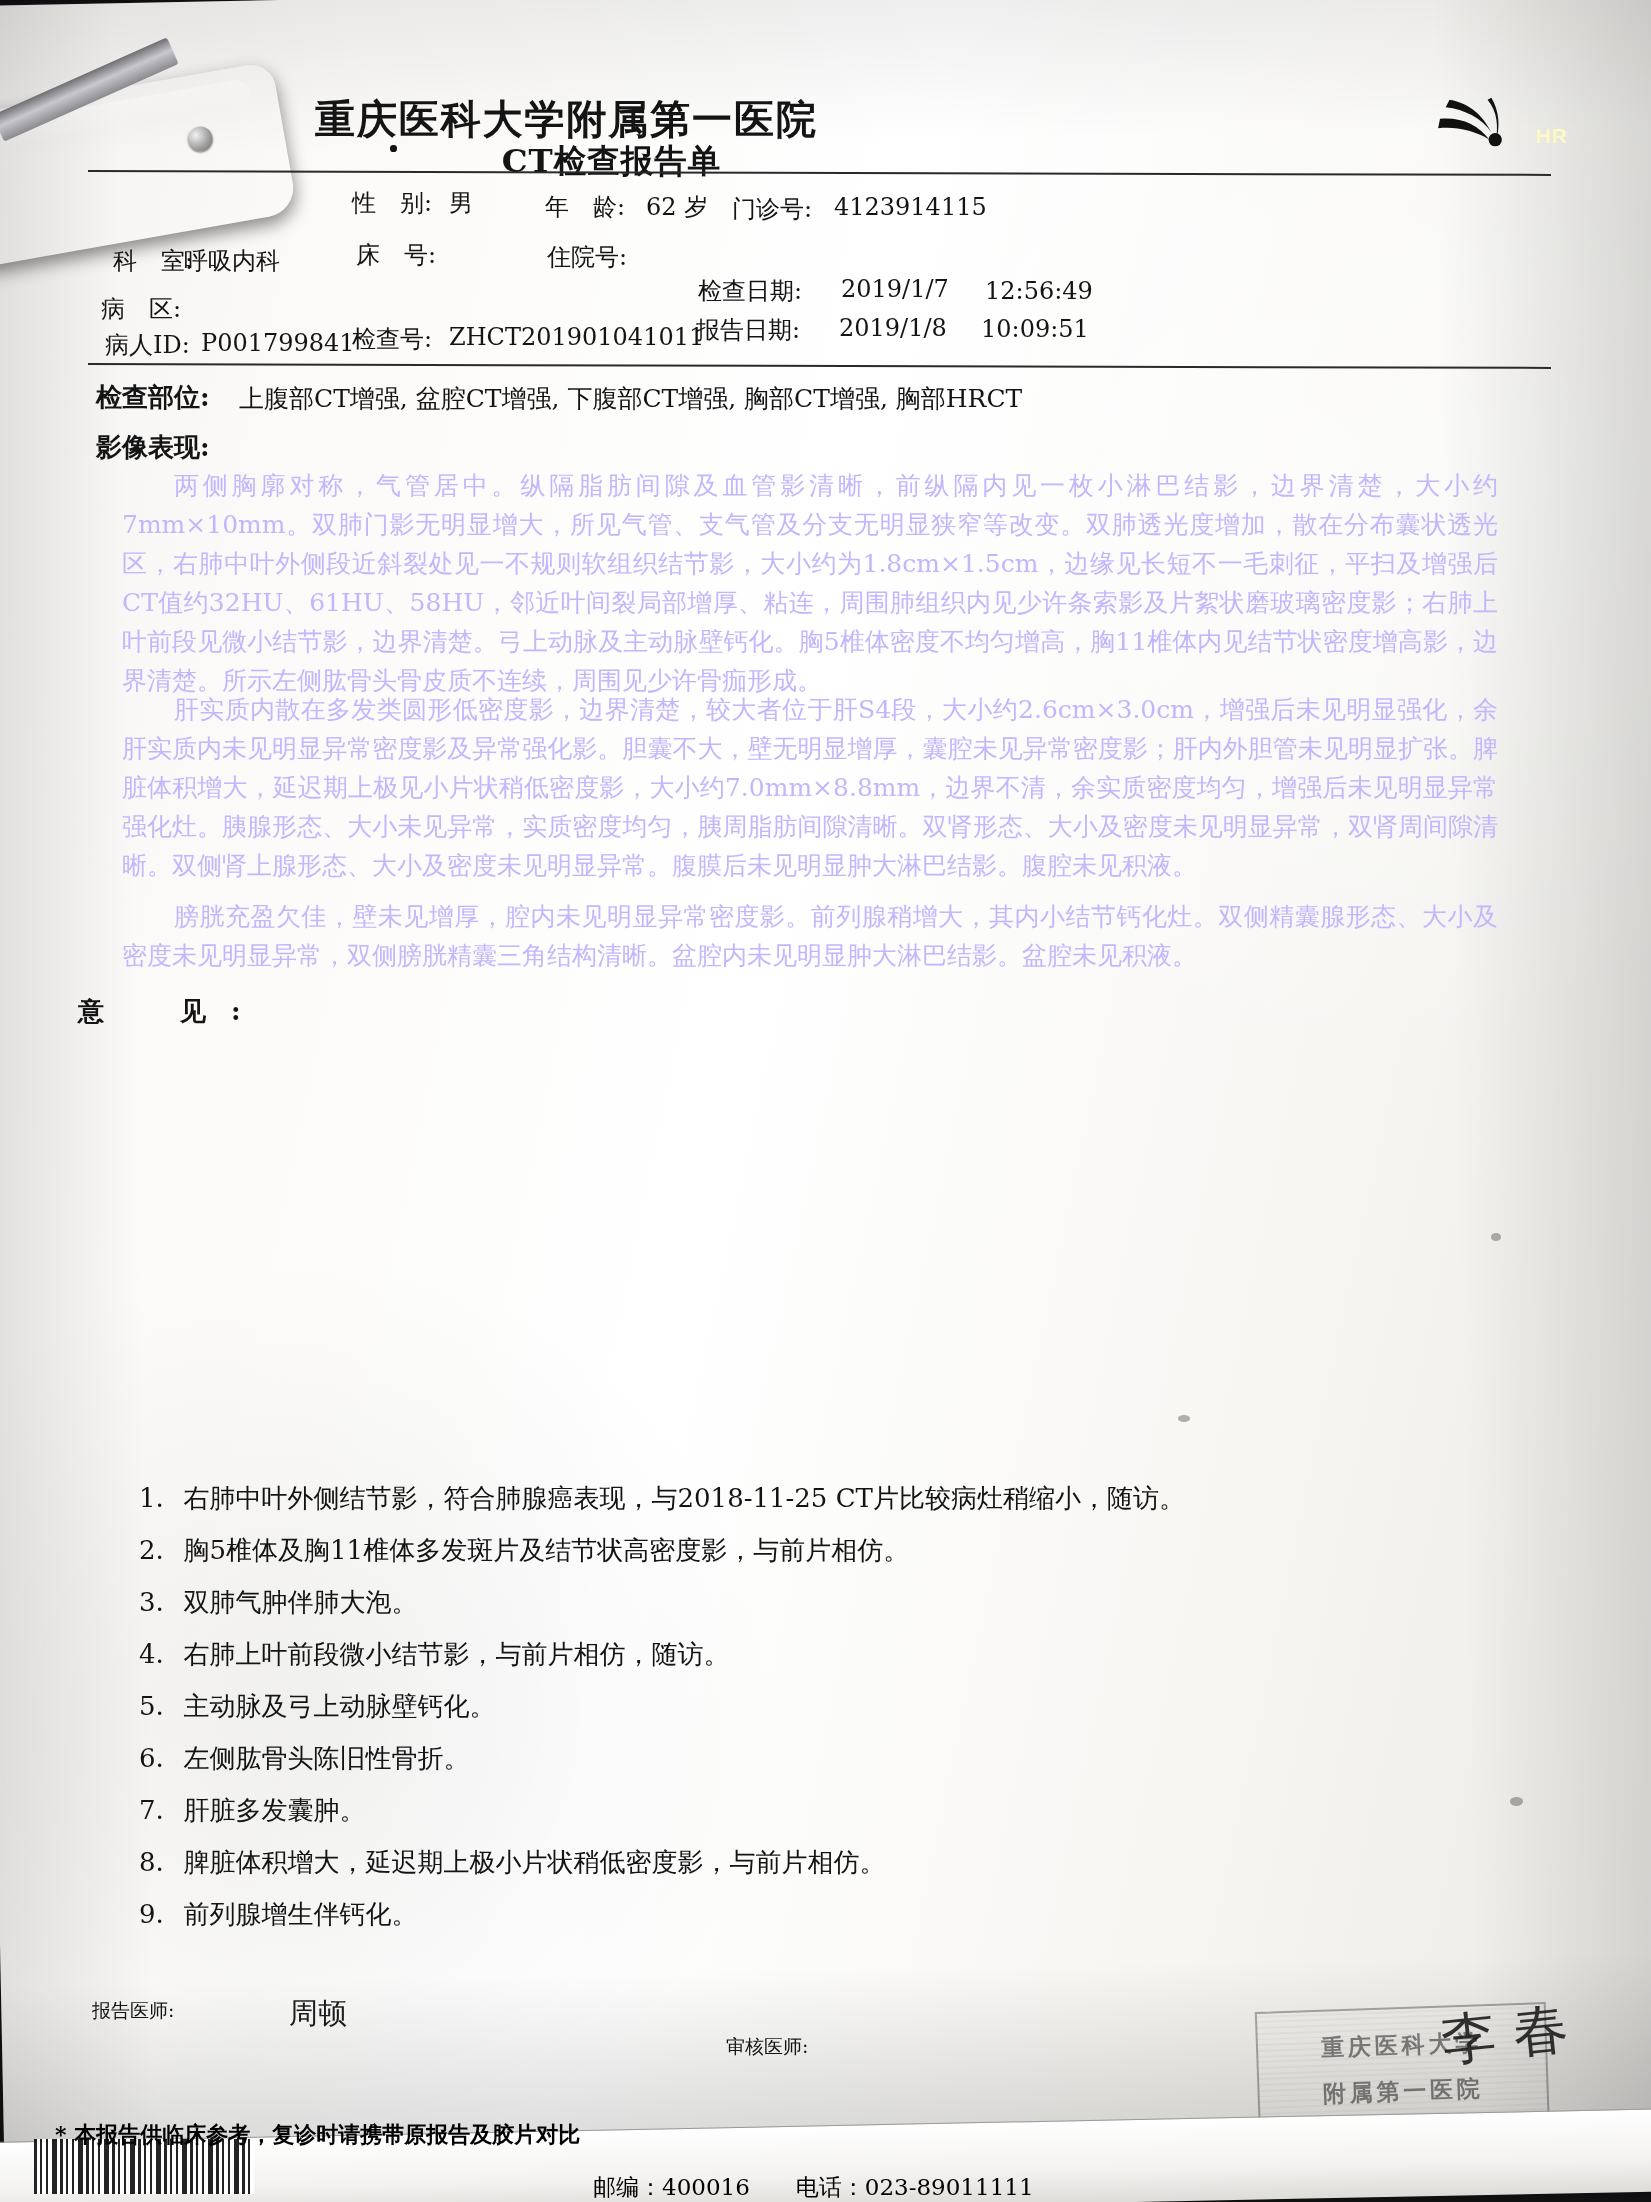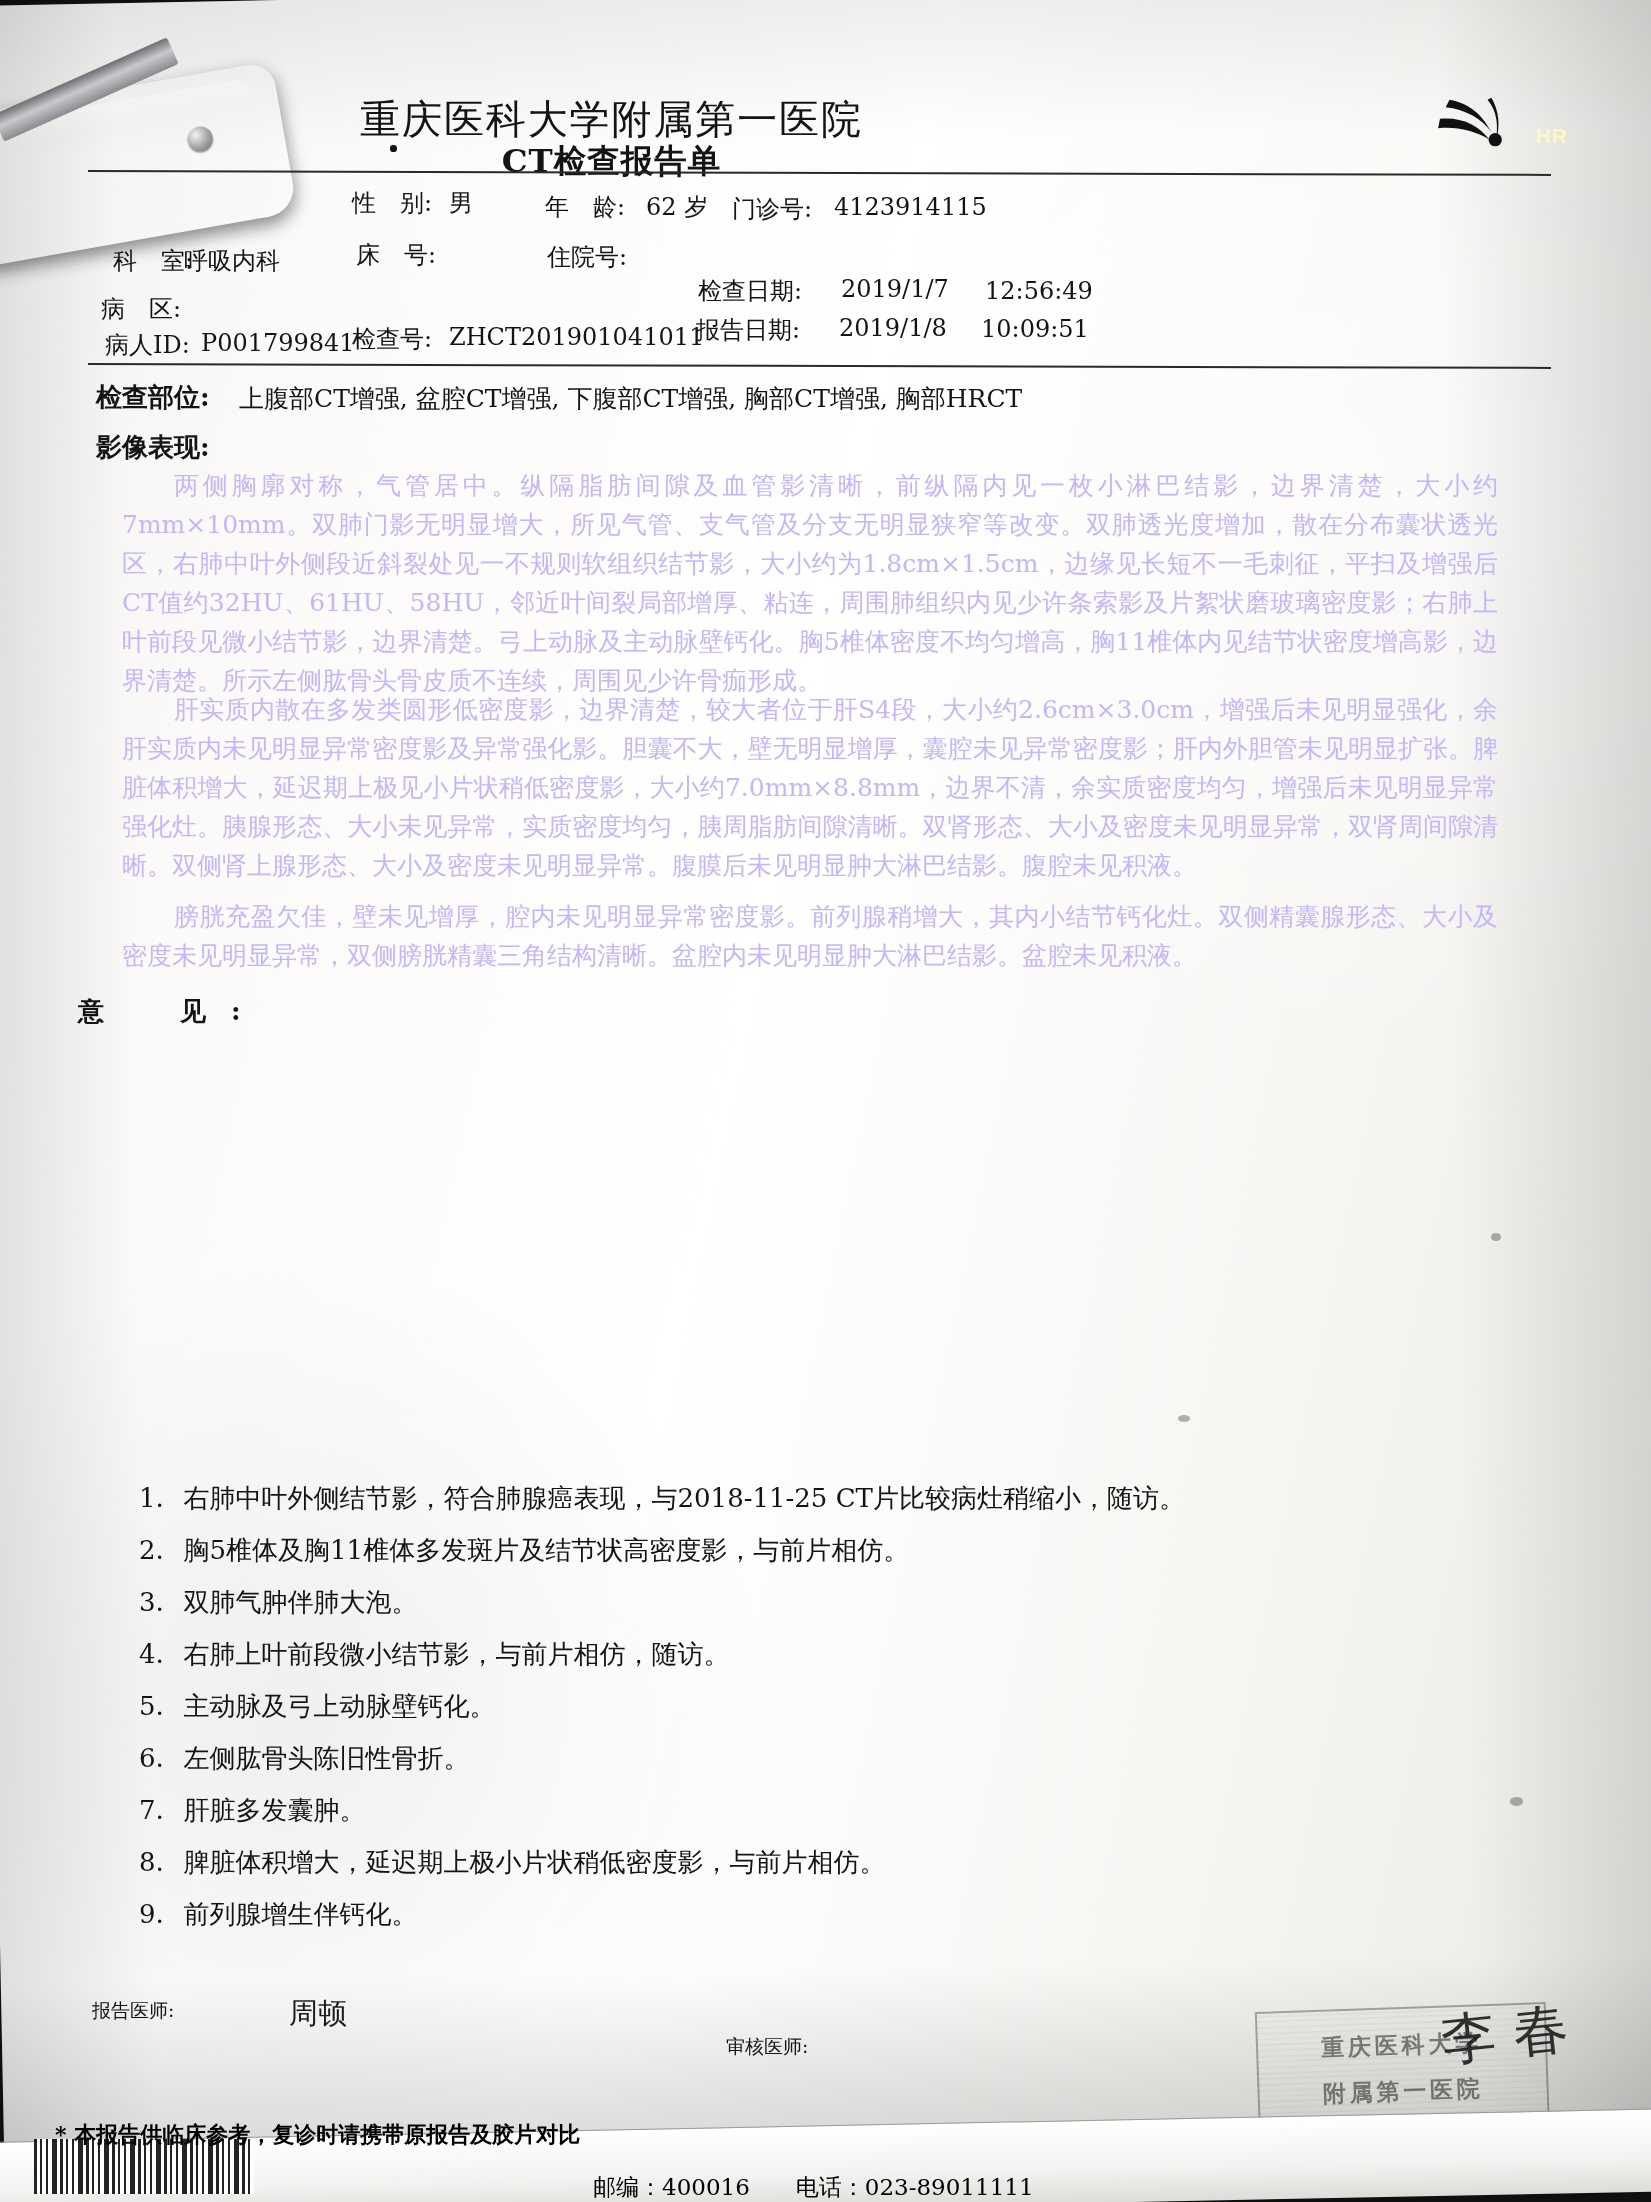--- a/index.html
+++ b/index.html
@@ -116,23 +116,22 @@
     position: absolute;
     left: 0; top: 0;
     width: 1711px;
     height: 2199px;
     color: #141414;
   }
   .hdr-title {
     position: absolute;
     left: 315px; top: 92px;
     width: 593px;
-    text-align: center;
     font-size: 40px;
-    font-weight: normal;
+    font-weight: bold;
     letter-spacing: 1.9px;
     font-family: "DejaVu Serif", serif;
   }
   .hdr-sub {
     position: absolute;
     left: 315px; top: 140px;
     width: 593px;
     text-align: center;
     font-size: 32.5px;
     font-weight: bold;

